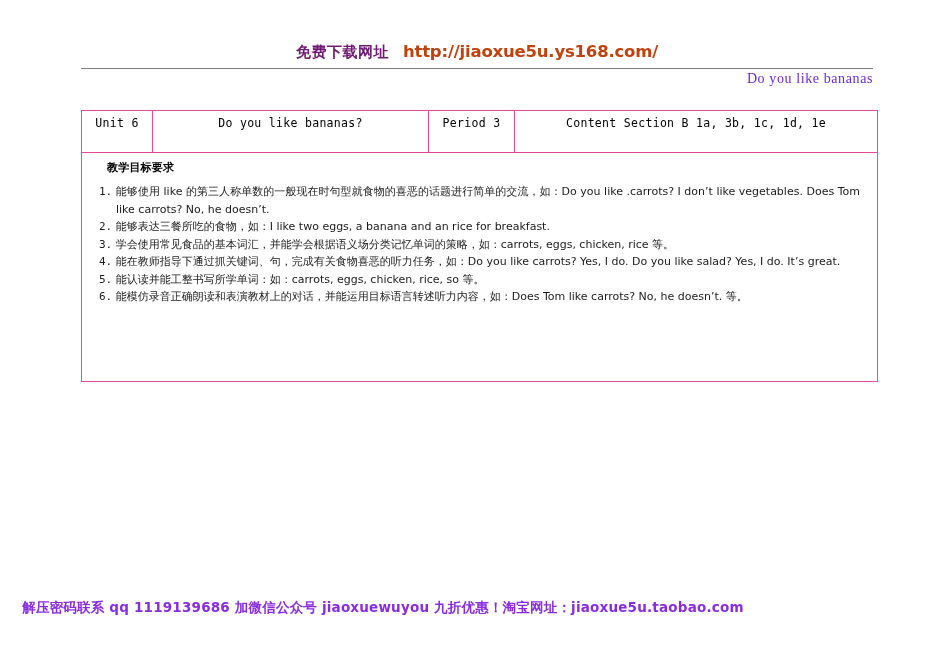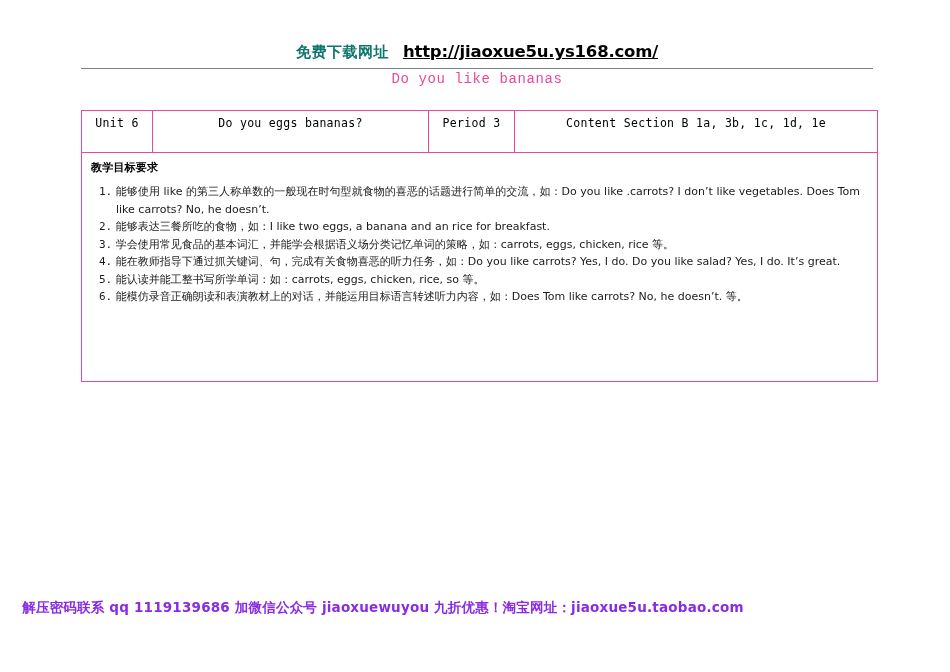--- a/index.html
+++ b/index.html
@@ -22,51 +22,50 @@
     left: 81px;
     top: 42px;
     width: 792px;
     text-align: center;
     white-space: nowrap;
   }
   .banner-cn {
     font-family: "DejaVu Sans", sans-serif;
     font-size: 15px;
     font-weight: bold;
-    color: #0f766e;
+    color: #701a75;
     letter-spacing: 0.5px;
   }
   .banner-url {
     font-family: "DejaVu Sans", sans-serif;
     font-size: 16.5px;
     font-weight: bold;
-    color: #000000;
+    color: #c2410c;
     margin-left: 14px;
     letter-spacing: -0.2px;
-    text-decoration: underline;
   }
   .banner-rule {
     position: absolute;
     left: 81px;
     top: 68px;
     width: 792px;
     height: 0;
     border-top: 1.5px solid #808080;
   }
 
   
   .doc-title {
     position: absolute;
     left: 81px;
     top: 71px;
     width: 792px;
-    text-align: center;
-    font-family: Liberation Mono, monospace;
+    text-align: right;
+    font-family: Liberation Serif, serif;
     font-size: 14px;
-    color: #ec4899;
+    color: #6d28d9;
     letter-spacing: 0.6px;
     white-space: nowrap;
   }
 
   
   .doc-table {
     position: absolute;
     left: 81px;
     top: 110px;
     width: 792px;
@@ -95,21 +94,21 @@
   .body-cell {
     height: 215px;
     padding: 7px 9px 6px 9px !important;
   }
 
   .goals-heading {
     font-family: "DejaVu Sans", sans-serif;
     font-size: 11px;
     font-weight: bold;
     color: #000;
-    margin: 0 0 3px 0;
+    margin: 0 0 3px 16px;
     letter-spacing: 0.2px;
   }
 
   .goal-list {
     list-style: none;
     margin: 8px;
     padding: 0;
   }
   .goal-item {
     font-family: "DejaVu Sans", "Liberation Sans", sans-serif;
@@ -148,21 +147,21 @@
   <span class="banner-cn">免费下载网址</span><span class="banner-url">http://jiaoxue5u.ys168.com/</span>
 </div>
 <div class="banner-rule"></div>
 
 <div class="doc-title">Do you like bananas</div>
 
 <table class="doc-table">
   <tbody>
       <tr>
     <td class="hdr-cell c-unit">Unit 6</td>
-    <td class="hdr-cell c-lesson">Do you eggs bananas?</td>
+    <td class="hdr-cell c-lesson">Do you like bananas?</td>
     <td class="hdr-cell c-period">Period 3</td>
     <td class="hdr-cell c-content">Content  Section B  1a, 3b, 1c, 1d, 1e</td>
   </tr>
   <tr>
     <td class="body-cell" colspan="4">
       <div class="goals-heading">教学目标要求</div>
       <ul class="goal-list">
         <li class="goal-item">
           <span class="num">1.</span>
           <span>能够使用 like 的第三人称单数的一般现在时句型就食物的喜恶的话题进行简单的交流，如：Do you like .carrots? I don’t like vegetables. Does Tom like carrots? No, he doesn’t.</span>

